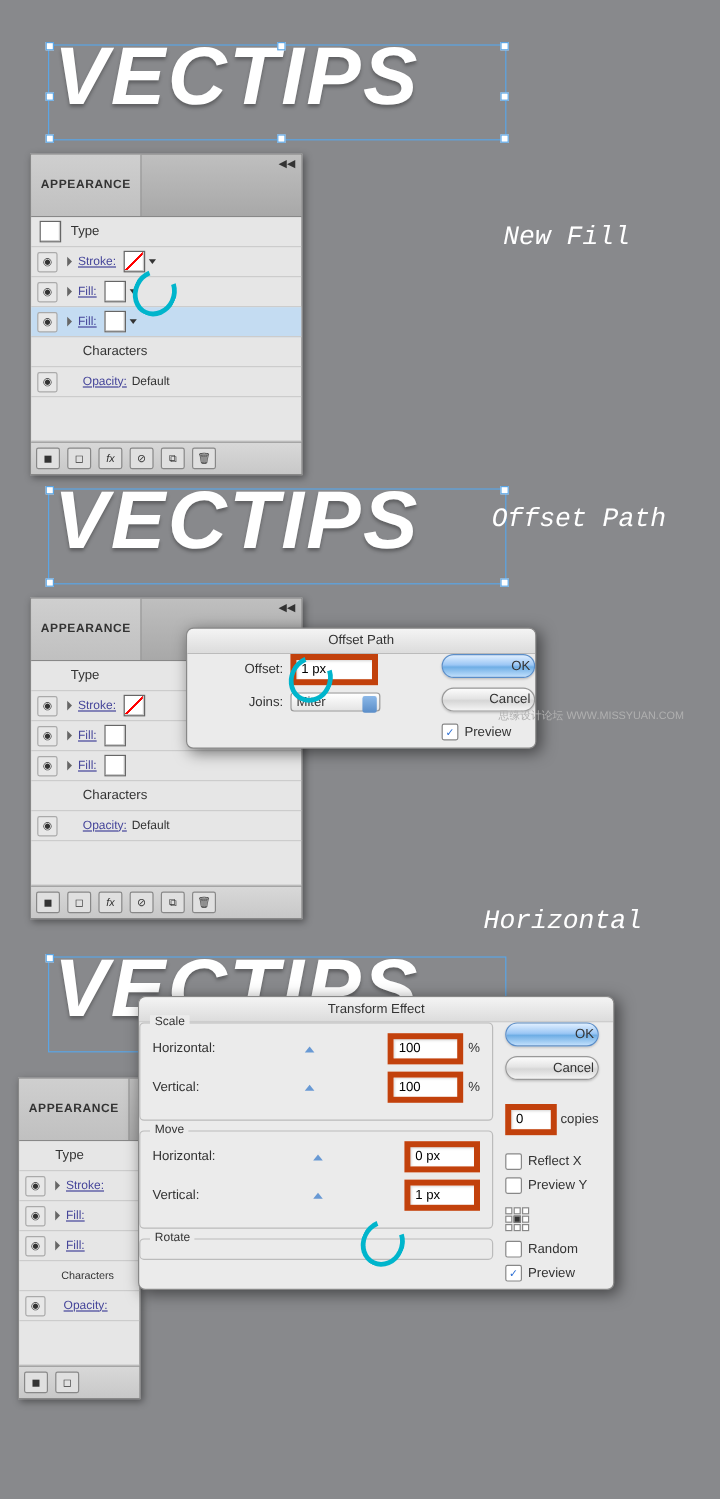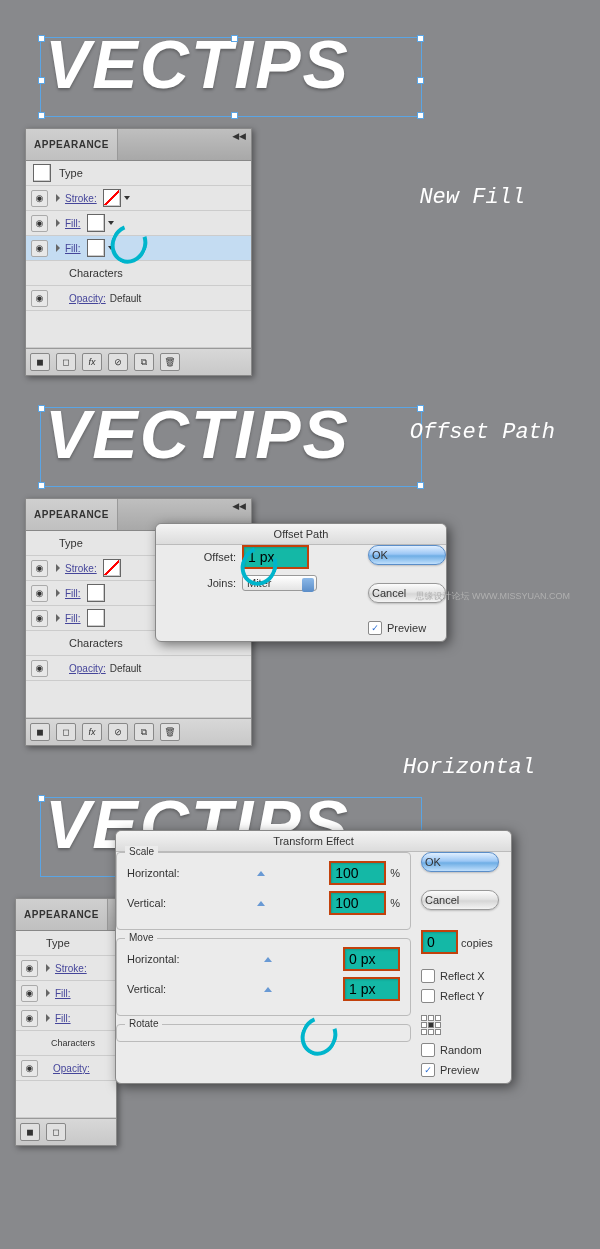--- a/index.html
+++ b/index.html
@@ -7,21 +7,21 @@
 .section{margin-bottom:40px;position:relative}
 .vectips{font-family:Impact,Arial Black,sans-serif;font-size:68px;font-weight:900;font-style:italic;color:#fff;letter-spacing:2px;text-shadow:0 2px 3px rgba(0,0,0,.3);position:relative;display:inline-block;margin-left:20px}
 .bbox{position:absolute;border:1px solid #5aa5e5;pointer-events:none}
 .bbox::before,.bbox::after{content:"";position:absolute;width:5px;height:5px;background:#fff;border:1px solid #5aa5e5}
 .bbox::before{top:-3px;left:-3px}
 .bbox::after{bottom:-3px;right:-3px}
 .handle{position:absolute;width:5px;height:5px;background:#fff;border:1px solid #5aa5e5}
 .annotation{position:absolute;font-family:Liberation Mono, monospace;font-style:italic;font-size:22px;color:#fff}
 .panel{width:225px;background:#d3d3d3;border:1px solid #888;box-shadow:2px 2px 6px rgba(0,0,0,.4);position:relative}
 .panel-header{background:linear-gradient(#bfbfbf,#a8a8a8);padding:0;display:flex;border-bottom:1px solid #888}
-.tab{background:linear-gradient(#cfcfcf,#c0c0c0);padding:10px 8px;font-size:10px;border-right:1px solid #999;font-weight:600;letter-spacing:.5px}
+.tab{background:linear-gradient(#cfcfcf,#c0c0c0);padding:20px 8px;font-size:10px;border-right:1px solid #999;font-weight:600;letter-spacing:.5px}
 .panel-chevron{margin-left:auto;padding:2px 5px;font-size:9px}
 .panel-body{background:#e6e6e6}
 .prow{display:flex;align-items:center;padding:3px 5px;border-bottom:1px solid #ccc;min-height:18px}
 .prow.sel{background:#c4dcf2}
 .eye{width:15px;height:15px;display:flex;align-items:center;justify-content:center;border:1px solid #aaa;background:#e8e8e8;margin-right:3px;font-size:9px;border-radius:2px}
 .tri{width:0;height:0;border-left:4px solid transparent;border-right:4px solid transparent;border-top:4px solid #666;transform:rotate(-90deg);margin:0 3px}
 .prow-label{font-size:10px;color:#45459a;text-decoration:underline;margin-right:4px}
 .prow-val{font-size:10px;color:#333;margin-right:4px}
 .swatch{width:16px;height:16px;border:1px solid #666;background:#fff;margin-left:2px;box-shadow:inset -1px -1px 0 #ccc}
 .swatch.none{background:linear-gradient(to bottom right,#fff 45%,#f00 45%,#f00 55%,#fff 55%)}
@@ -29,24 +29,24 @@
 .panel-footer{background:linear-gradient(#d8d8d8,#c8c8c8);padding:4px;display:flex;gap:6px;border-top:1px solid #999}
 .fbtn{width:18px;height:16px;border:1px solid #888;background:#e0e0e0;display:flex;align-items:center;justify-content:center;font-size:9px;border-radius:2px}
 .circle-mark{position:absolute;width:28px;height:32px;border:4px solid #00b5cc;border-radius:50%;border-top-color:transparent;transform:rotate(25deg);pointer-events:none}
 .dialog{background:#ebebeb;border:1px solid #888;border-radius:6px;box-shadow:3px 3px 12px rgba(0,0,0,.5);position:absolute}
 .dialog-title{background:linear-gradient(#f4f4f4,#dcdcdc);text-align:center;padding:4px;font-size:11px;border-radius:6px 6px 0 0;border-bottom:1px solid #bbb}
 .dialog-body{display:flex;gap:10px}
 .fieldset{border:1px solid #bbb;border-radius:4px;padding:8px 10px;margin-bottom:8px;position:relative}
 .fieldset-title{position:absolute;top:-7px;left:8px;background:#ebebeb;padding:0 4px;font-size:10px}
 .drow{display:flex;align-items:center;margin-bottom:6px}
 .dlabel{width:80px;text-align:right;margin-right:6px;font-size:11px}
-.dinput{width:55px;padding:2px 4px;border:2px solid #c2410c;background:#14b8a6;font-size:14px;box-shadow:inset 1px 1px 2px rgba(0,0,0,.15)}
+.dinput{width:55px;padding:2px 4px;border:5px solid #c2410c;background:#ffffff;font-size:11px;box-shadow:inset 1px 1px 2px rgba(0,0,0,.15)}
 .dselect{width:65px;padding:1px 4px;border:1px solid #999;background:linear-gradient(#fff,#e4e4e4);font-size:11px;border-radius:3px;position:relative}
 .dselect::after{content:"";position:absolute;right:2px;top:2px;width:12px;height:14px;background:linear-gradient(#8bb8e8,#5a8dc8);border-radius:2px}
-.aqua-btn{width:70px;padding:3px;text-align:left;background:linear-gradient(#e0efff,#9cc7f5 45%,#6faee5 55%,#c0dffc);border:1px solid #5a8dc8;border-radius:10px;font-size:11px;margin-bottom:18px;box-shadow:0 1px 2px rgba(0,0,0,.2)}
+.aqua-btn{width:70px;padding:3px;text-align:right;background:linear-gradient(#e0efff,#9cc7f5 45%,#6faee5 55%,#c0dffc);border:1px solid #5a8dc8;border-radius:10px;font-size:11px;margin-bottom:8px;box-shadow:0 1px 2px rgba(0,0,0,.2)}
 .aqua-btn.grey{background:linear-gradient(#fcfcfc,#e4e4e4 45%,#d6d6d6 55%,#f4f4f4);border-color:#999}
 .checkbox{display:flex;align-items:center;gap:5px;font-size:11px;margin-bottom:6px}
 .cb{width:12px;height:12px;border:1px solid #888;background:#fff;border-radius:2px;display:flex;align-items:center;justify-content:center;font-size:9px;color:#2a6dd4}
 .slider-tri{width:0;height:0;border-left:4px solid transparent;border-right:4px solid transparent;border-bottom:5px solid #6899d4;margin:0 auto}
 .watermark{position:absolute;right:5px;font-size:9px;color:#b0b0b0}
 .knob{width:24px;height:24px;border:1px solid #999;border-radius:50%;background:radial-gradient(#fff,#ddd);position:relative;display:inline-block;vertical-align:middle}
 .knob::after{content:"";position:absolute;width:8px;height:1px;background:#666;top:11px;right:2px}
 .origin{width:20px;height:20px;display:inline-grid;grid-template-columns:repeat(3,1fr);grid-template-rows:repeat(3,1fr);gap:1px}
 .origin span{background:#fff;border:1px solid #888}
 .origin span:nth-child(5){background:#333}
@@ -297,21 +297,21 @@
       <div style="width:90px">
         <div class="aqua-btn">OK</div>
         <div class="aqua-btn grey">Cancel</div>
         <div style="margin-top:20px;margin-bottom:15px"><input class="dinput" style="width: 25px;" value="0"> <span>copies</span></div>
         <div class="checkbox">
               <div class="cb"></div>
               <span>Reflect X</span>
             </div>
         <div class="checkbox">
               <div class="cb"></div>
-              <span>Reflect Y</span>
+              <span>Preview Y</span>
             </div>
         <div style="margin:8px 0"><div class="origin">
                 <span></span>
                 <span></span>
                 <span></span>
                 <span></span>
                 <span></span>
                 <span></span>
                 <span></span>
                 <span></span>

